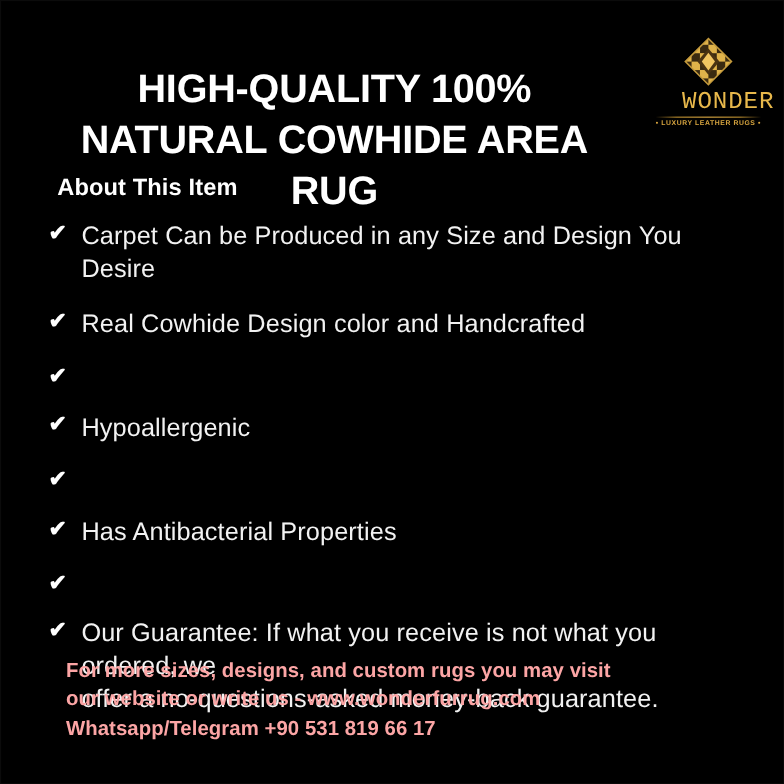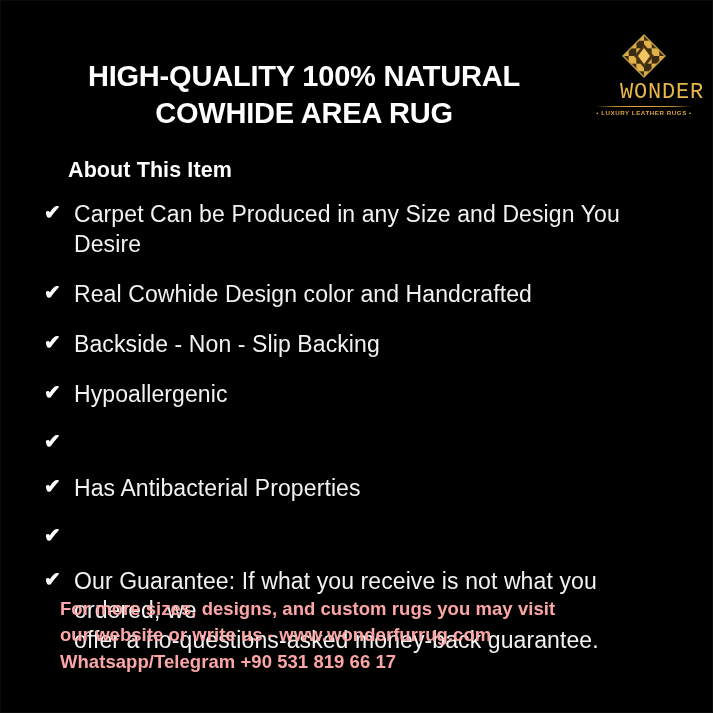--- a/index.html
+++ b/index.html
@@ -64,31 +64,31 @@
   }
 
   
   .title {
     position: absolute;
     top: 58px;
     left: 40px;
     width: 528px;
     text-align: center;
     color: #ffffff;
-    font-size: 29px;
+    font-size: 36px;
     font-weight: bold;
     line-height: 1.28;
     letter-spacing: -0.2px;
   }
 
   
   .section-heading {
     position: absolute;
     top: 158px;
-    left: 68px;
+    left: 52px;
     color: #ffffff;
     font-size: 21.5px;
     font-weight: bold;
     letter-spacing: 0.1px;
   }
 
   
   .features {
     position: absolute;
     top: 200px;
@@ -195,21 +195,20 @@
       <span class="ftext">Carpet Can be Produced in any Size and Design You Desire</span>
     </div>
 
     <div class="feature">
       <span class="check">✔</span>
       <span class="ftext">Real Cowhide Design color and Handcrafted</span>
     </div>
 
     <div class="feature">
       <span class="check">✔</span>
-      <span class="ftext">Backside - Non - Slip Backing</span>
     </div>
 
     <div class="feature">
       <span class="check">✔</span>
       <span class="ftext">Hypoallergenic</span>
     </div>
 
     <div class="feature">
       <span class="check">✔</span>
     </div>

